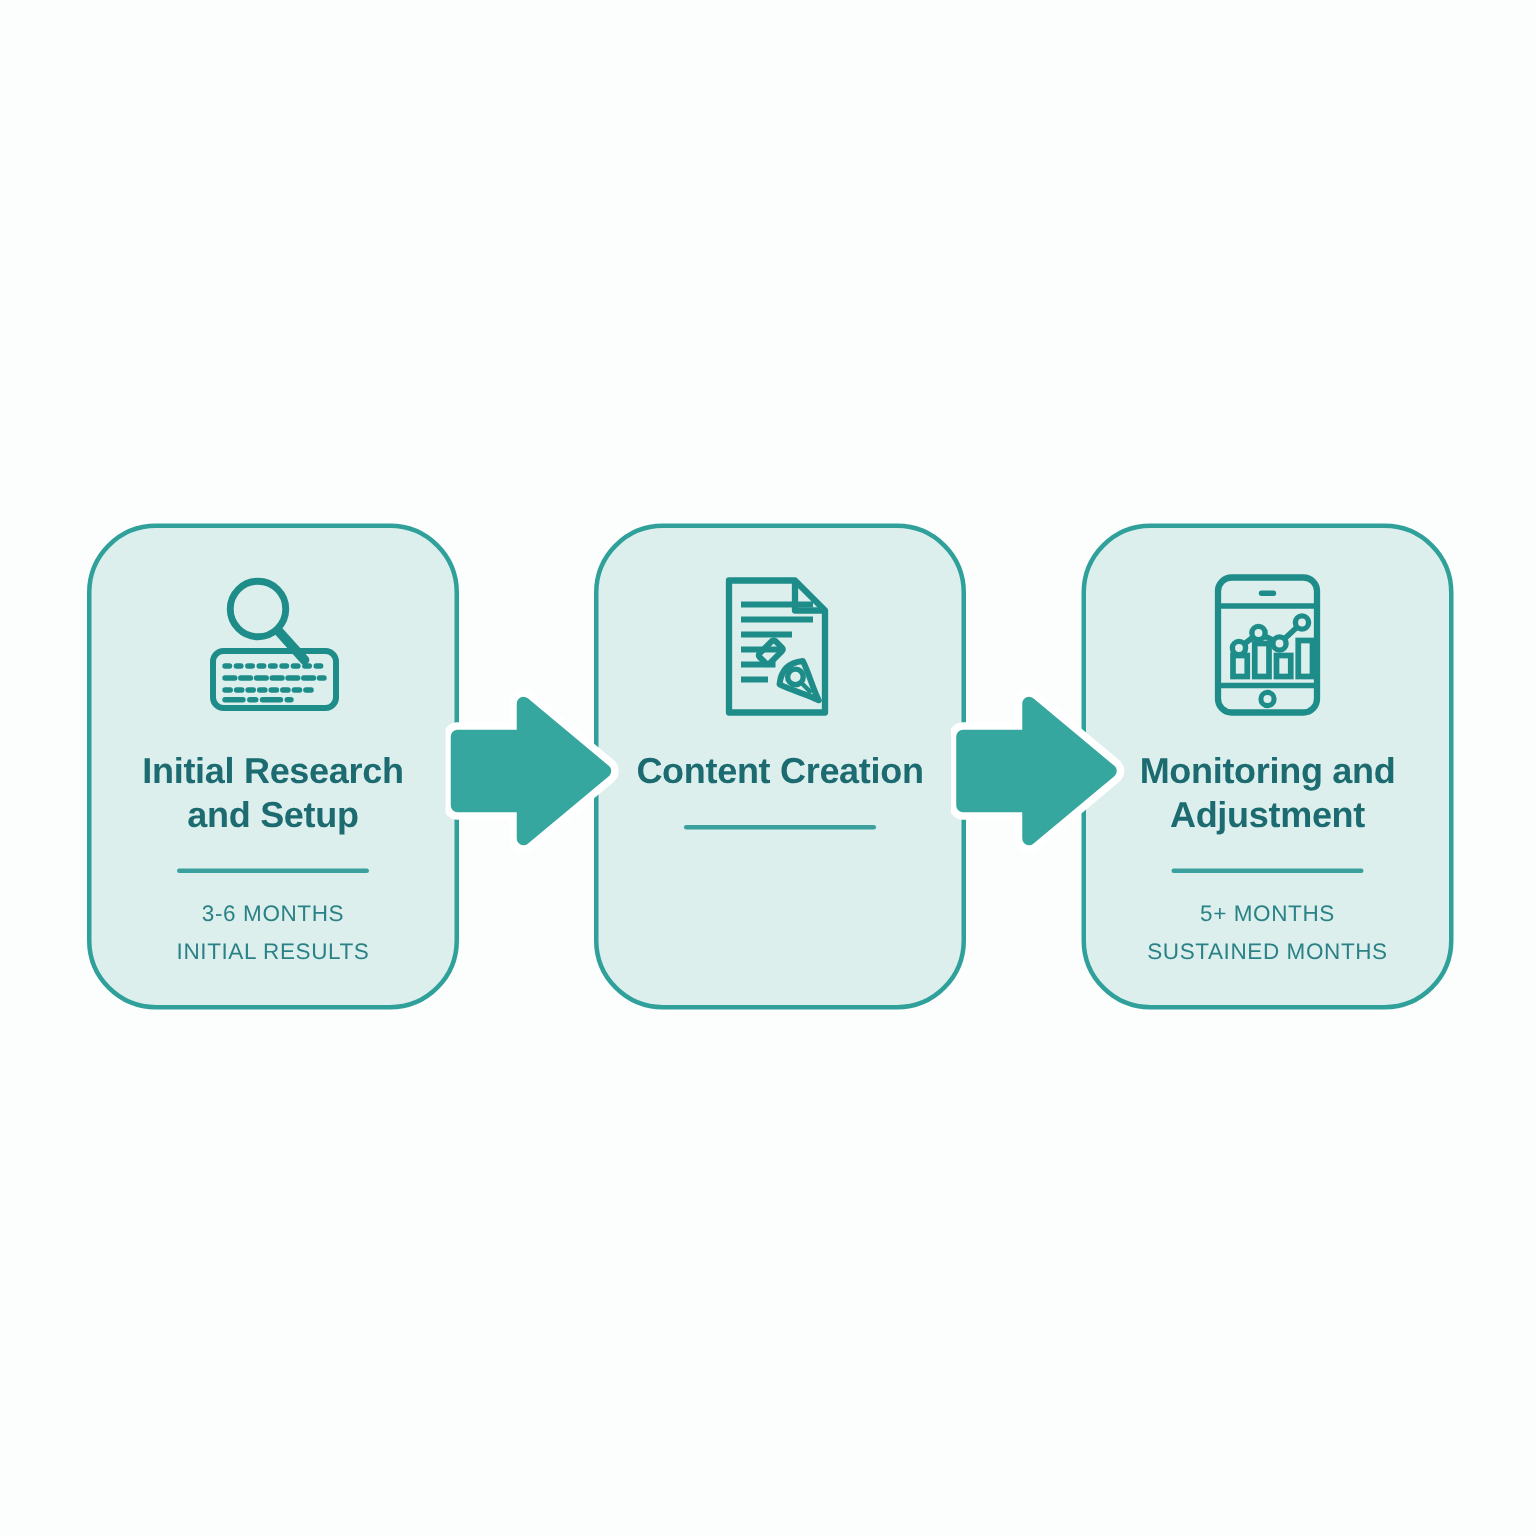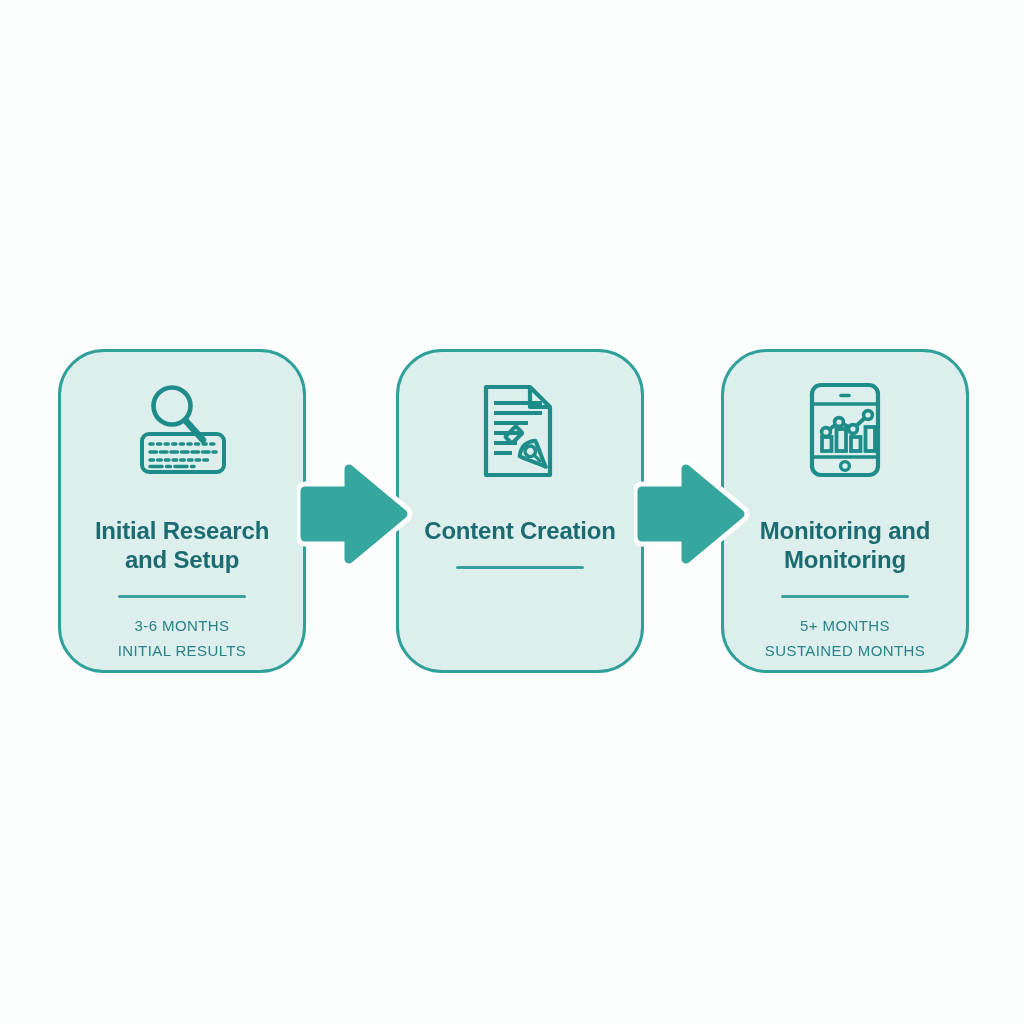--- a/index.html
+++ b/index.html
@@ -39,21 +39,21 @@
   .icon-box {
     height: 96px;
     display: flex;
     align-items: center;
     justify-content: center;
   }
   .icon-box svg {
     display: block;
   }
   .step-title {
-    margin-top: 38px;
+    margin-top: 22px;
     text-align: center;
     color: #1c6b70;
     font-size: 24px;
     font-weight: bold;
     line-height: 29px;
     letter-spacing: -0.2px;
     white-space: nowrap;
   }
   .divider {
     width: 128px;
@@ -146,21 +146,21 @@
         <rect x="58.5" y="46" width="9.5" height="24" stroke-width="3.8"></rect>
         <polyline points="19,51 32,41 46,48 61,34" stroke-width="3.8" stroke-linecap="round" stroke-linejoin="round"></polyline>
         <circle cx="19" cy="51" r="4.4" stroke-width="3.6" fill="#dcefed"></circle>
         <circle cx="32" cy="41" r="4.4" stroke-width="3.6" fill="#dcefed"></circle>
         <circle cx="46" cy="48" r="4.4" stroke-width="3.6" fill="#dcefed"></circle>
         <circle cx="61" cy="34" r="4.4" stroke-width="3.6" fill="#dcefed"></circle>
       </svg>
     </div>
     <div class="step-title">
       <div>Monitoring and</div>
-      <div>Monitoring</div>
+      <div>Adjustment</div>
     </div>
     <div class="divider"></div>
     <div class="step-subtitle">
       <div>5+ MONTHS</div>
       <div>SUSTAINED MONTHS</div>
     </div>
   </div>
 
   <svg class="arrow arrow-1" width="116" height="122" viewBox="-8 -10 116 122">
     <path d="M0 28 H44 V6 L98 51 L44 96 V74 H0 Z" fill="#ffffff" stroke="#ffffff" stroke-width="19" stroke-linejoin="round" stroke-linecap="round"></path>

